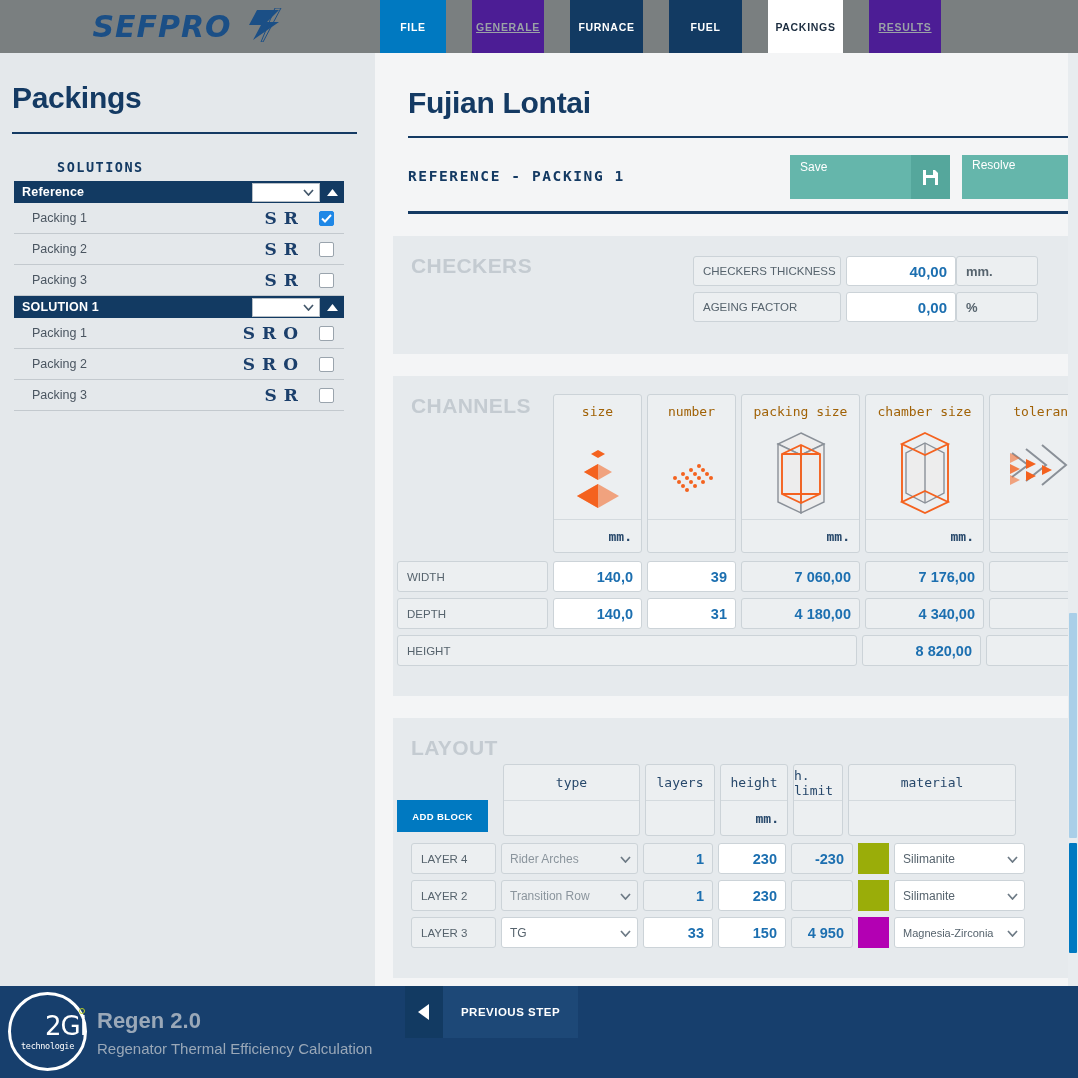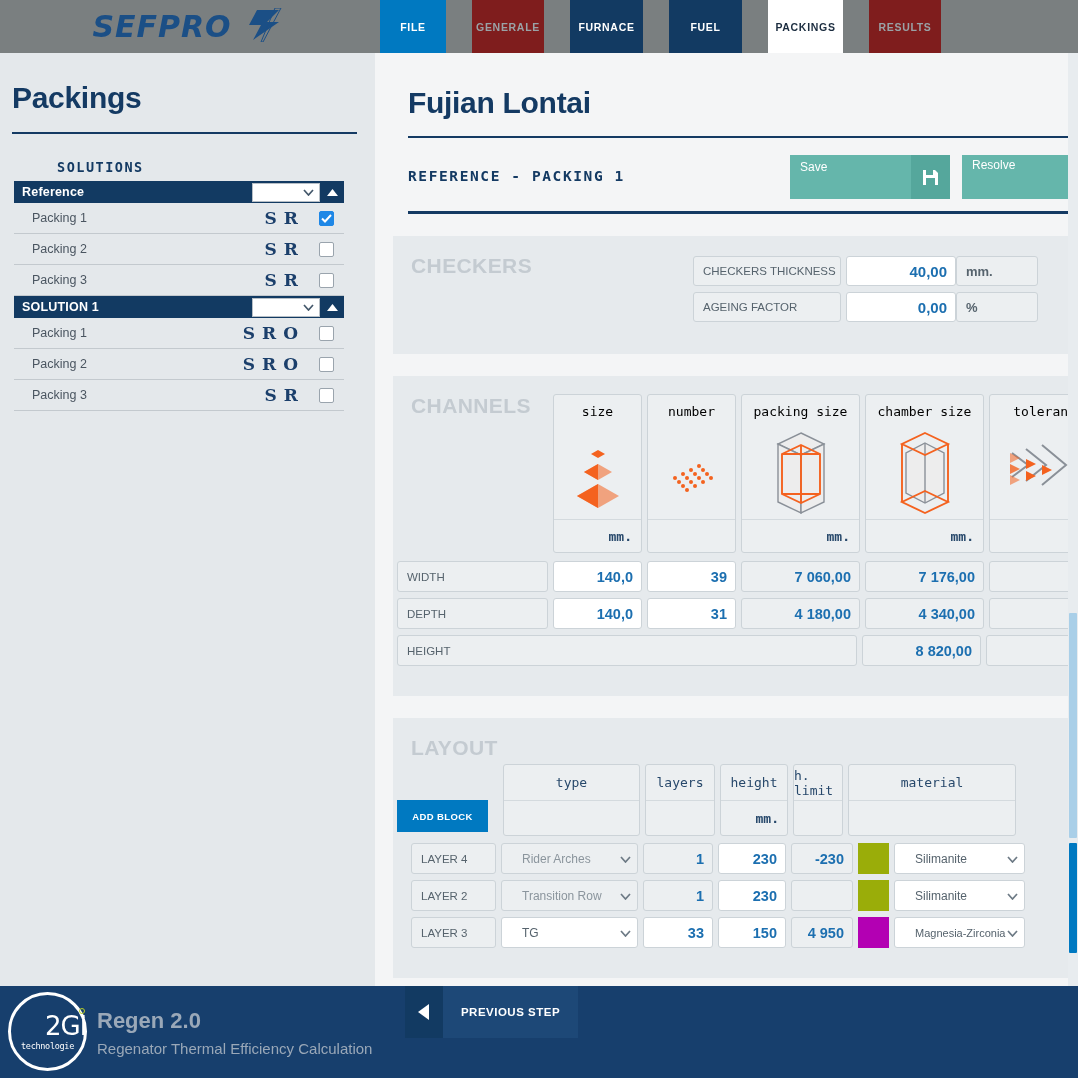--- a/index.html
+++ b/index.html
@@ -33,21 +33,21 @@
   .tabs { display: flex; align-items: stretch; height: 53px; margin-left: 5px; gap: 24px; }
   .tab {
     height: 53px; min-width: 65px;
     display: flex; align-items: center; justify-content: center;
     font-size: 10.5px; font-weight: bold; letter-spacing: 0.7px;
     color: #ffffff; padding: 0 14px;
     margin-right: 2px;
     cursor: pointer;
   }
   .tab.file     { background: #0079c1; width: 66px; }
-  .tab.disabled { background: #7f1d1d; color: #9aa2a6; width: 72px; }
+  .tab.disabled { background: #4c1d95; color: #9aa2a6; width: 72px; text-decoration: underline; }
   .tab.dark     { background: #123a62; width: 73px; }
   .tab.active   { background: #ffffff; color: #1b2c3f; width: 75px; }
 
   
   .sidebar {
     position: absolute; left: 0; top: 53px;
     width: 375px; height: 1025px;
     background: #e4e8eb;
   }
   .side-title {
@@ -199,21 +199,21 @@
   }
   .chan-col {
     width: 89px; background: #eceff1;
     border: 1px solid #ccd3d8; border-radius: 3px;
     display: flex; flex-direction: column;
   }
   .chan-col.wide { width: 119px; }
   .chan-head {
     height: 32px; display: flex; align-items: center; justify-content: center;
     font-family: "DejaVu Sans Mono", monospace;
-    font-size: 13px; color: #000000;
+    font-size: 13px; color: #a16207;
   }
   .chan-ico {
     height: 93px; display: flex; align-items: center; justify-content: center;
     border-bottom: 1px solid #d4dade;
   }
   .chan-unit {
     height: 32px; display: flex; align-items: center; justify-content: flex-end;
     padding-right: 9px;
     font-family: "DejaVu Sans Mono", monospace;
     font-size: 13px; font-weight: bold; color: #27486b;
@@ -273,21 +273,21 @@
   .lay-row { display: flex; gap: 5px; margin-bottom: 6px; align-items: center; }
   .lay-name {
     width: 85px; height: 31px; background: #eceff1;
     border: 1px solid #ccd3d8; border-radius: 3px;
     display: flex; align-items: center; padding-left: 9px;
     font-size: 11.5px; color: #56636d;
   }
   .sel {
     height: 31px; border: 1px solid #ccd3d8; border-radius: 3px;
     display: flex; align-items: center; justify-content: space-between;
-    padding: 0 6px 0 20px; font-size: 12px; cursor: pointer;
+    padding: 0 6px 0 8px; font-size: 12px; cursor: pointer;
   }
   .sel.type { width: 137px; background: #eceff1; color: #8b959d; }
   .sel.type.white { background: #fff; color: #56636d; }
   .sel.mat { width: 131px; background: #fff; color: #56636d; }
   .num {
     height: 31px; border: 1px solid #ccd3d8; border-radius: 3px;
     display: flex; align-items: center; justify-content: flex-end;
     padding-right: 8px;
     font-size: 14.5px; font-weight: bold; color: #1c6fb0;
   }

